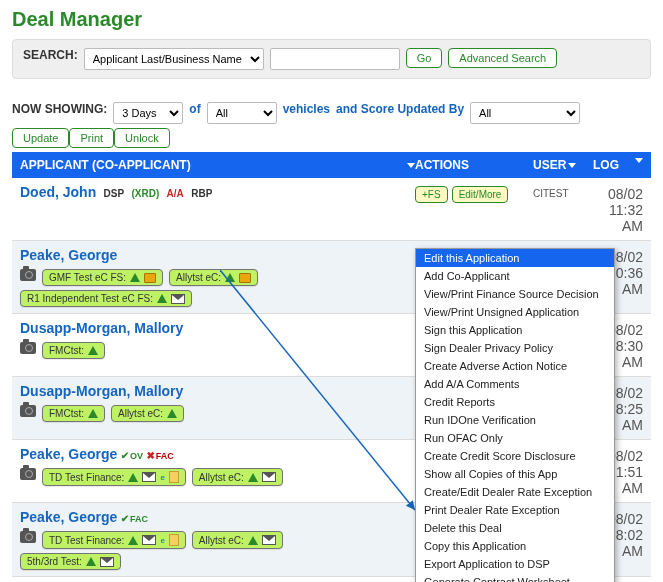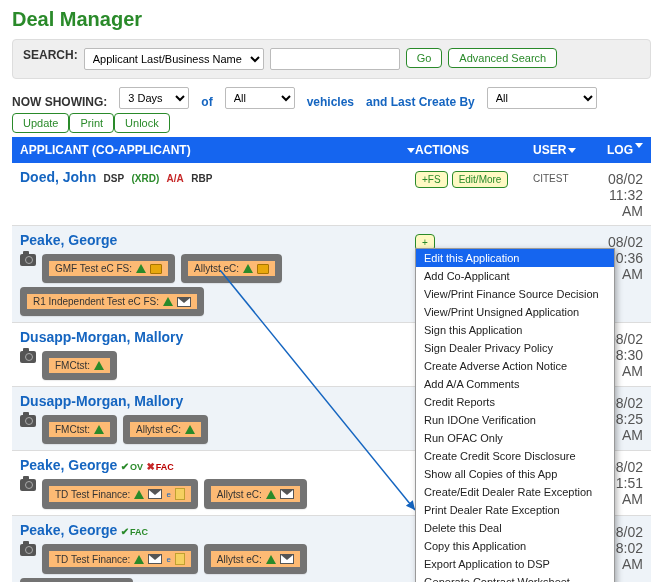--- a/index.html
+++ b/index.html
@@ -7,45 +7,45 @@
   .page { padding: 8px 12px; }
   .title { color: #2a8a2a; font-size: 20px; font-weight: bold; margin-bottom: 8px; }
   .search-bar { background: #efefef; border: 1px solid #ddd; border-radius: 4px; padding: 8px 10px; display: flex; flex-wrap: wrap; align-items: flex-start; gap: 6px; }
   .search-label { font-weight: bold; color: #333; }
   select, input[type=text] { font-size: 11px; padding: 2px 4px; border: 1px solid #bbb; background: #fff; border-radius: 2px; height: 22px; }
   select.big { min-width: 170px; }
   select.sm { min-width: 70px; }
   select.md { min-width: 110px; }
   input.tx { width: 130px; }
   .btn { display: inline-flex; align-items: center; justify-content: center; border: 1px solid #2a8a2a; color: #2a8a2a; background: #fff; border-radius: 4px; padding: 3px 10px; font-size: 11px; cursor: pointer; }
-  .row2 { display: flex; align-items: flex-end; gap: 12px; margin-top: 8px; flex-wrap: wrap; }
+  .row2 { display: flex; align-items: flex-start; gap: 6px; margin-top: 23px; flex-wrap: wrap; }
   .row2 .lab { font-weight: bold; }
   .blue { color: #1565c0; font-weight: bold; }
   .action-btns { display: flex; margin: 4px 0; align-items: flex-end; }
   .table-head { background: #1565ef; color: #fff; display: flex; align-items: center; padding: 6px 8px; font-weight: bold; font-size: 12px; }
   .th-applicant { flex: 1; display: flex; align-items: center; gap: 4px; justify-content: space-between; }
   .th-actions { width: 118px; }
   .th-user { width: 60px; display: flex; align-items: center; gap: 2px; }
-  .th-log { width: 50px; display: flex; align-items: flex-start; gap: 2px; justify-content: flex-end; }
+  .th-log { width: 50px; display: flex; align-items: flex-start; gap: 16px; justify-content: flex-end; }
   .caret { width: 0; height: 0; border-left: 4px solid transparent; border-right: 4px solid transparent; border-top: 5px solid currentColor; display: inline-block; }
   .deal { border-bottom: 1px solid #dcdcdc; padding: 6px 8px; display: flex; }
   .deal.alt { background: #eef3f8; }
   .deal-main { flex: 1; }
   .deal-actions { width: 118px; display: flex; gap: 4px; align-items: flex-start; padding-top: 2px; }
   .deal-user { width: 60px; font-size: 10px; color: #555; padding-top: 4px; }
   .deal-log { width: 50px; font-size: 14px; color: #555; text-align: right; padding-top: 2px; }
   .name { color: #1565c0; font-weight: bold; font-size: 14px; }
   .tag { font-size: 10px; font-weight: bold; margin-left: 4px; }
   .t-dsp { color: #333; }
   .t-xrd { color: #2a8a2a; }
   .t-aa { color: #c62828; }
   .t-rbp { color: #333; }
   .sub-rows { margin-top: 6px; display: flex; flex-direction: column; gap: 4px; }
   .chip-row { display: flex; gap: 6px; flex-wrap: wrap; }
-  .chip { background: #fdba74; border: 7px solid #737373; border-radius: 4px; padding: 2px 6px; display: inline-flex; align-items: center; gap: 4px; font-size: 10px; box-shadow: 0 1px 1px rgba(0,0,0,0.08); }
+  .chip { background: #bef264; border: 1px solid #737373; border-radius: 4px; padding: 2px 6px; display: inline-flex; align-items: center; gap: 4px; font-size: 10px; box-shadow: 0 1px 1px rgba(0,0,0,0.08); }
   .ic { display: inline-flex; align-items: center; justify-content: center; }
   .ic-cam { width: 16px; height: 12px; background: #555; border-radius: 2px; position: relative; }
   .ic-cam::before { content: ""; position: absolute; top: -3px; left: 3px; width: 6px; height: 3px; background: #555; border-radius: 1px 1px 0 0; }
   .ic-cam::after { content: ""; position: absolute; top: 2px; left: 5px; width: 6px; height: 6px; border: 1px solid #aaa; border-radius: 50%; }
   .ic-up { width: 0; height: 0; border-left: 5px solid transparent; border-right: 5px solid transparent; border-bottom: 9px solid #2a8a2a; }
   .ic-box { width: 12px; height: 10px; background: #e8a80c; border: 1px solid #a87400; border-radius: 1px; }
   .ic-mail { width: 14px; height: 10px; background: #fff; border: 1px solid #555; position: relative; }
   .ic-mail::after { content: ""; position: absolute; left: 0; right: 0; top: 0; height: 0; border-left: 6px solid transparent; border-right: 6px solid transparent; border-top: 5px solid #555; }
   .ic-doc { width: 10px; height: 12px; background: #f5d060; border: 1px solid #c0a030; }
   .badge-ov { color: #2a8a2a; font-size: 9px; font-weight: bold; display: inline-flex; align-items: center; gap: 1px; }
@@ -74,21 +74,21 @@
     <button class="btn">Go</button>
     <button class="btn">Advanced Search</button>
   </div>
 
   <div class="row2">
     <span class="lab">NOW SHOWING:</span>
     <select class="sm"><option>3 Days</option></select>
     <span class="blue">of</span>
     <select class="sm"><option>All</option></select>
     <span class="blue">vehicles</span>
-    <span class="blue">and Last Create By</span>
+    <span class="blue">and Score Updated By</span>
     <select class="md"><option>All</option></select>
   </div>
 
   <div class="action-btns">
     <button class="btn">Update</button>
     <button class="btn">Print</button>
     <button class="btn">Unlock</button>
   </div>
 
   <div class="table-head">

